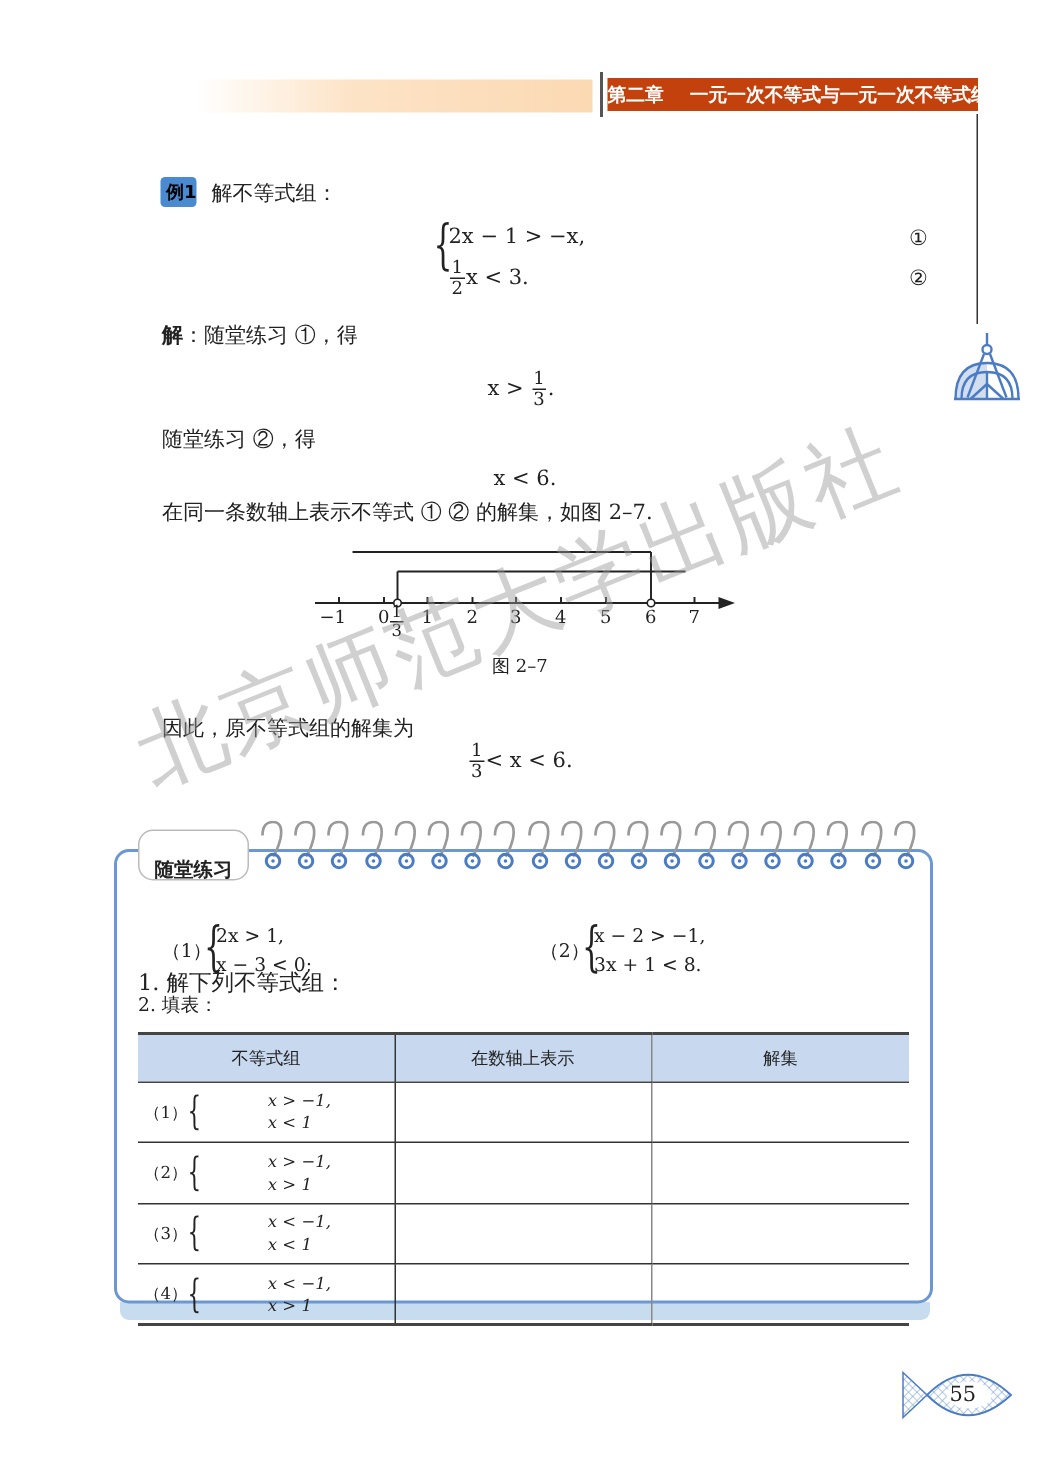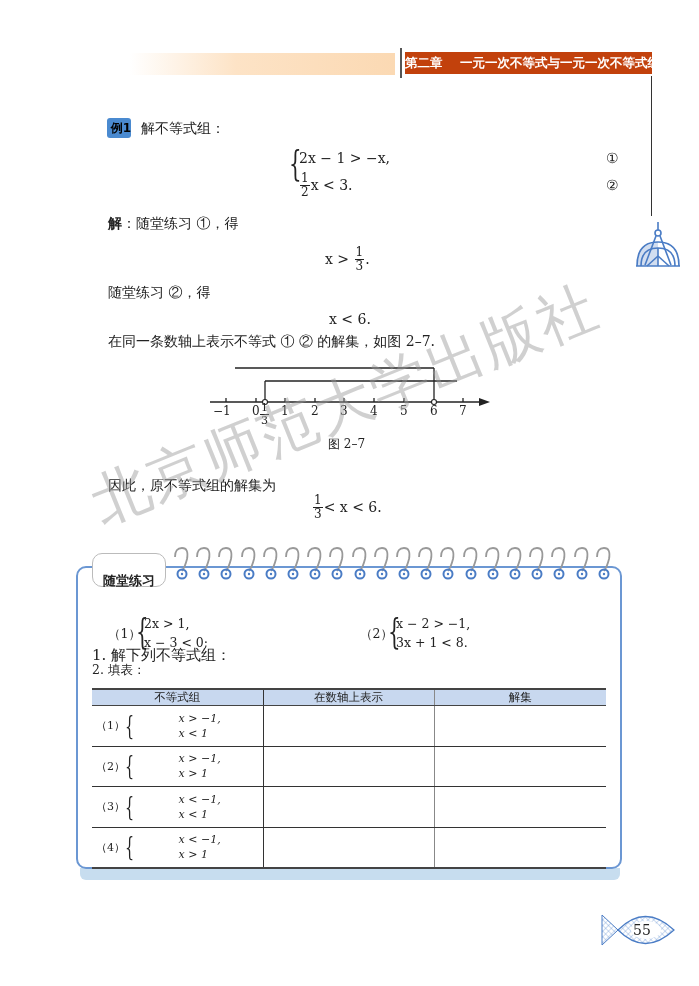--- a/index.html
+++ b/index.html
@@ -36,21 +36,21 @@
 
   
   .card-shadow { left: 80px; top: 868px; width: 540px; height: 12px; background: #c7ddef; border-radius: 0 0 6px 6px; }
   .card { left: 76px; top: 566px; width: 546px; height: 303px; border: 2px solid #6b97d3; border-radius: 10px; background: #fff; }
   .card-tab { left: 92px; top: 553px; height: 24px; padding: 16px 10px; background: #fff; border: 1px solid #bbb; border-radius: 10px;
     font-family: "DejaVu Sans", "Liberation Sans", sans-serif; font-size: 13px; font-weight: bold; line-height: 22px; text-align: right; }
   .rings { left: 172px; top: 547px; width: 440px; height: 34px; display: flex; justify-content: space-between; }
   .ring { width: 18px; height: 34px; position: relative; }
 
   table.tbl { position: absolute; left: 92px; top: 688px; width: 514px; border-collapse: collapse; font-size: 12px; }
-  table.tbl th { background: #c8d8ef; font-weight: normal; height: 16px; font-family: "DejaVu Sans", "Liberation Sans", sans-serif; font-size: 11.5px;
+  table.tbl th { background: #c8d8ef; font-weight: normal; height: 32px; font-family: "DejaVu Sans", "Liberation Sans", sans-serif; font-size: 11.5px;
     border-top: 2px solid #444; border-bottom: 1px solid #444; }
   table.tbl td { height: 40.5px; border-bottom: 1px solid #333; vertical-align: middle; }
   table.tbl tr:last-child td { border-bottom: 2px solid #444; }
   table.tbl th:nth-child(1), table.tbl td:nth-child(1) { width: 171px; border-right: 1px solid #333; }
   table.tbl th:nth-child(2), table.tbl td:nth-child(2) { width: 171px; border-right: 1px solid #888; }
   .cell-sys { display: flex; align-items: center; padding-left: 4px; font-size: 11px; }
   .cell-sys .lines { line-height: 15px; margin-left: 43px; }
   .cell-sys .brace-sm { margin-right: -6px; }
 
   .fish { left: 600px; top: 905px; width: 80px; height: 50px; }

